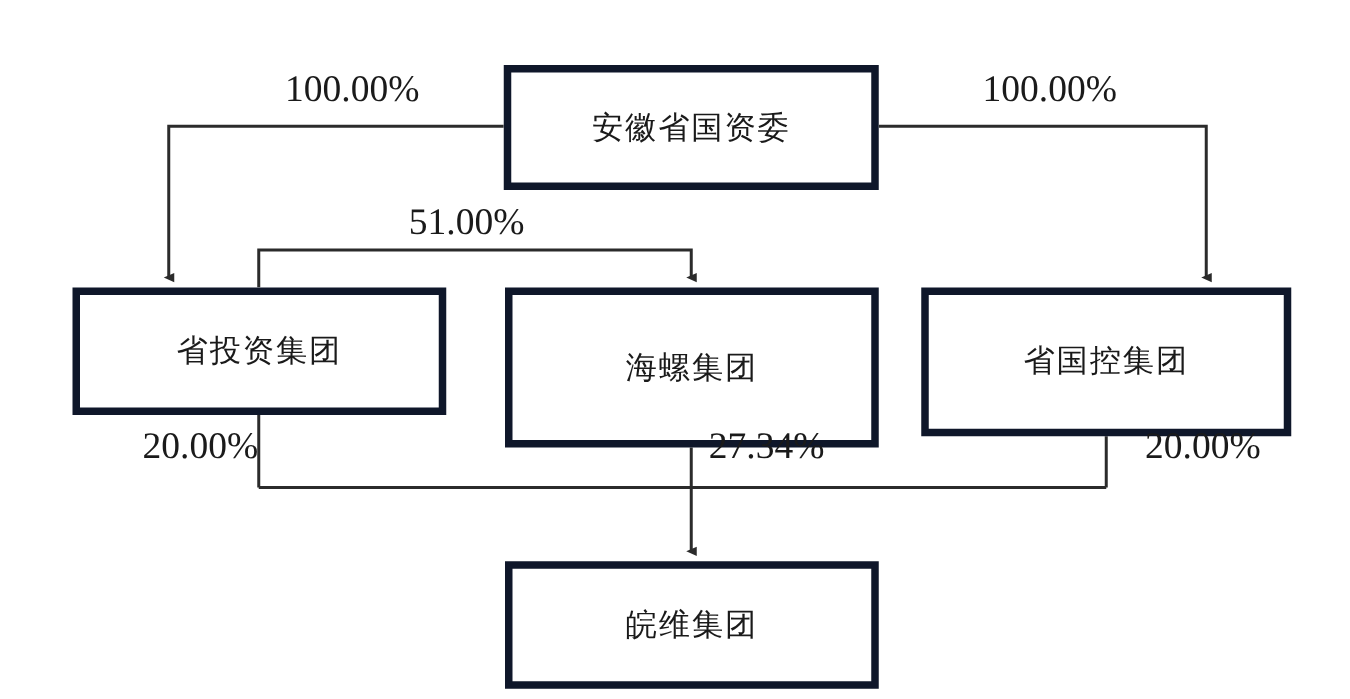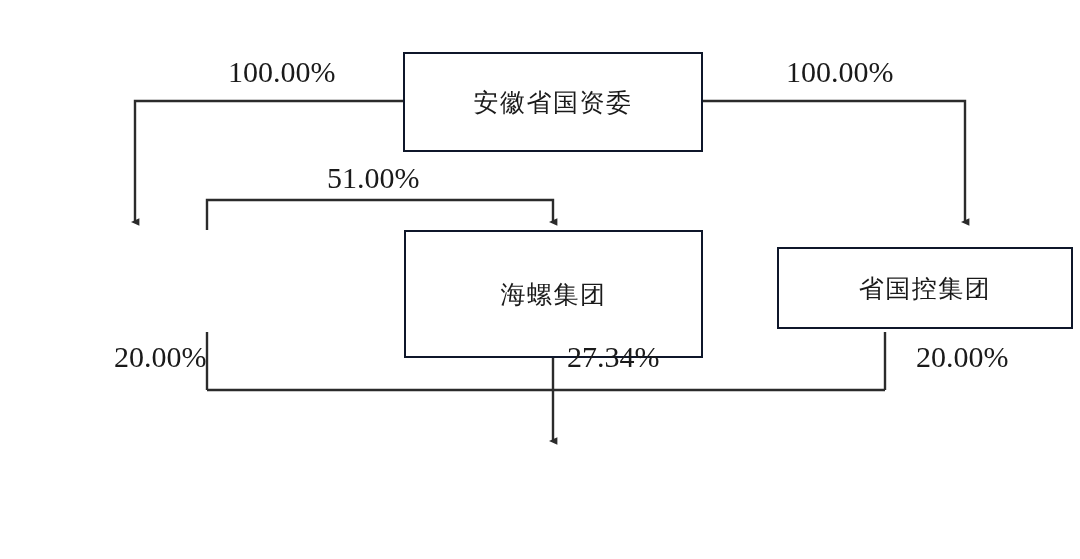--- a/index.html
+++ b/index.html
@@ -20,21 +20,21 @@
   #wires {
     position: absolute;
     left: 0;
     top: 0;
     width: 1080px;
     height: 559px;
   }
   .node {
     position: absolute;
     box-sizing: border-box;
-    border: 2px solid #0f172a;
+    border: 6px solid #0f172a;
     background: #ffffff;
     display: flex;
     align-items: center;
     justify-content: center;
   }
   .node-label {
     font-family: "Liberation Serif", "DejaVu Serif", serif;
     font-size: 25px;
     color: #1a1a1a;
     letter-spacing: 1.5px;
@@ -75,29 +75,35 @@
 
     <path d="M207,390 L885,390" fill="none" stroke="#2b2b2b" stroke-width="2.4"></path>
 
     <path d="M553,332 L553,441" fill="none" stroke="#2b2b2b" stroke-width="2.4" marker-end="url(#arrowhead)"></path>
   </svg>
 
   <div class="node" style="left:403px; top:52px; width:300px; height:100px;">
     <span class="node-label">安徽省国资委</span>
   </div>
 
+  <div class="node" style="left:58px; top:230px; width:299px; height:102px;">
+    <span class="node-label">省投资集团</span>
+  </div>
 
   <div class="node" style="left:404px; top:230px; width:299px; height:128px;">
     <span class="node-label">海螺集团</span>
   </div>
 
-  <div class="node" style="left:737px; top:247px; width:296px; height:82px;margin-left:40px;">
+  <div class="node" style="left:737px; top:230px; width:296px; height:119px;">
     <span class="node-label">省国控集团</span>
   </div>
 
+  <div class="node" style="left:404px; top:449px; width:299px; height:102px;">
+    <span class="node-label">皖维集团</span>
+  </div>
 
   <div class="edge-label" style="left:228px; top:57px;">100.00%</div>
 
   <div class="edge-label" style="left:786px; top:57px;">100.00%</div>
 
   <div class="edge-label" style="left:327px; top:163px;">51.00%</div>
 
   <div class="edge-label" style="left:114px; top:342px;">20.00%</div>
 
   <div class="edge-label" style="left:567px; top:342px;">27.34%</div>

